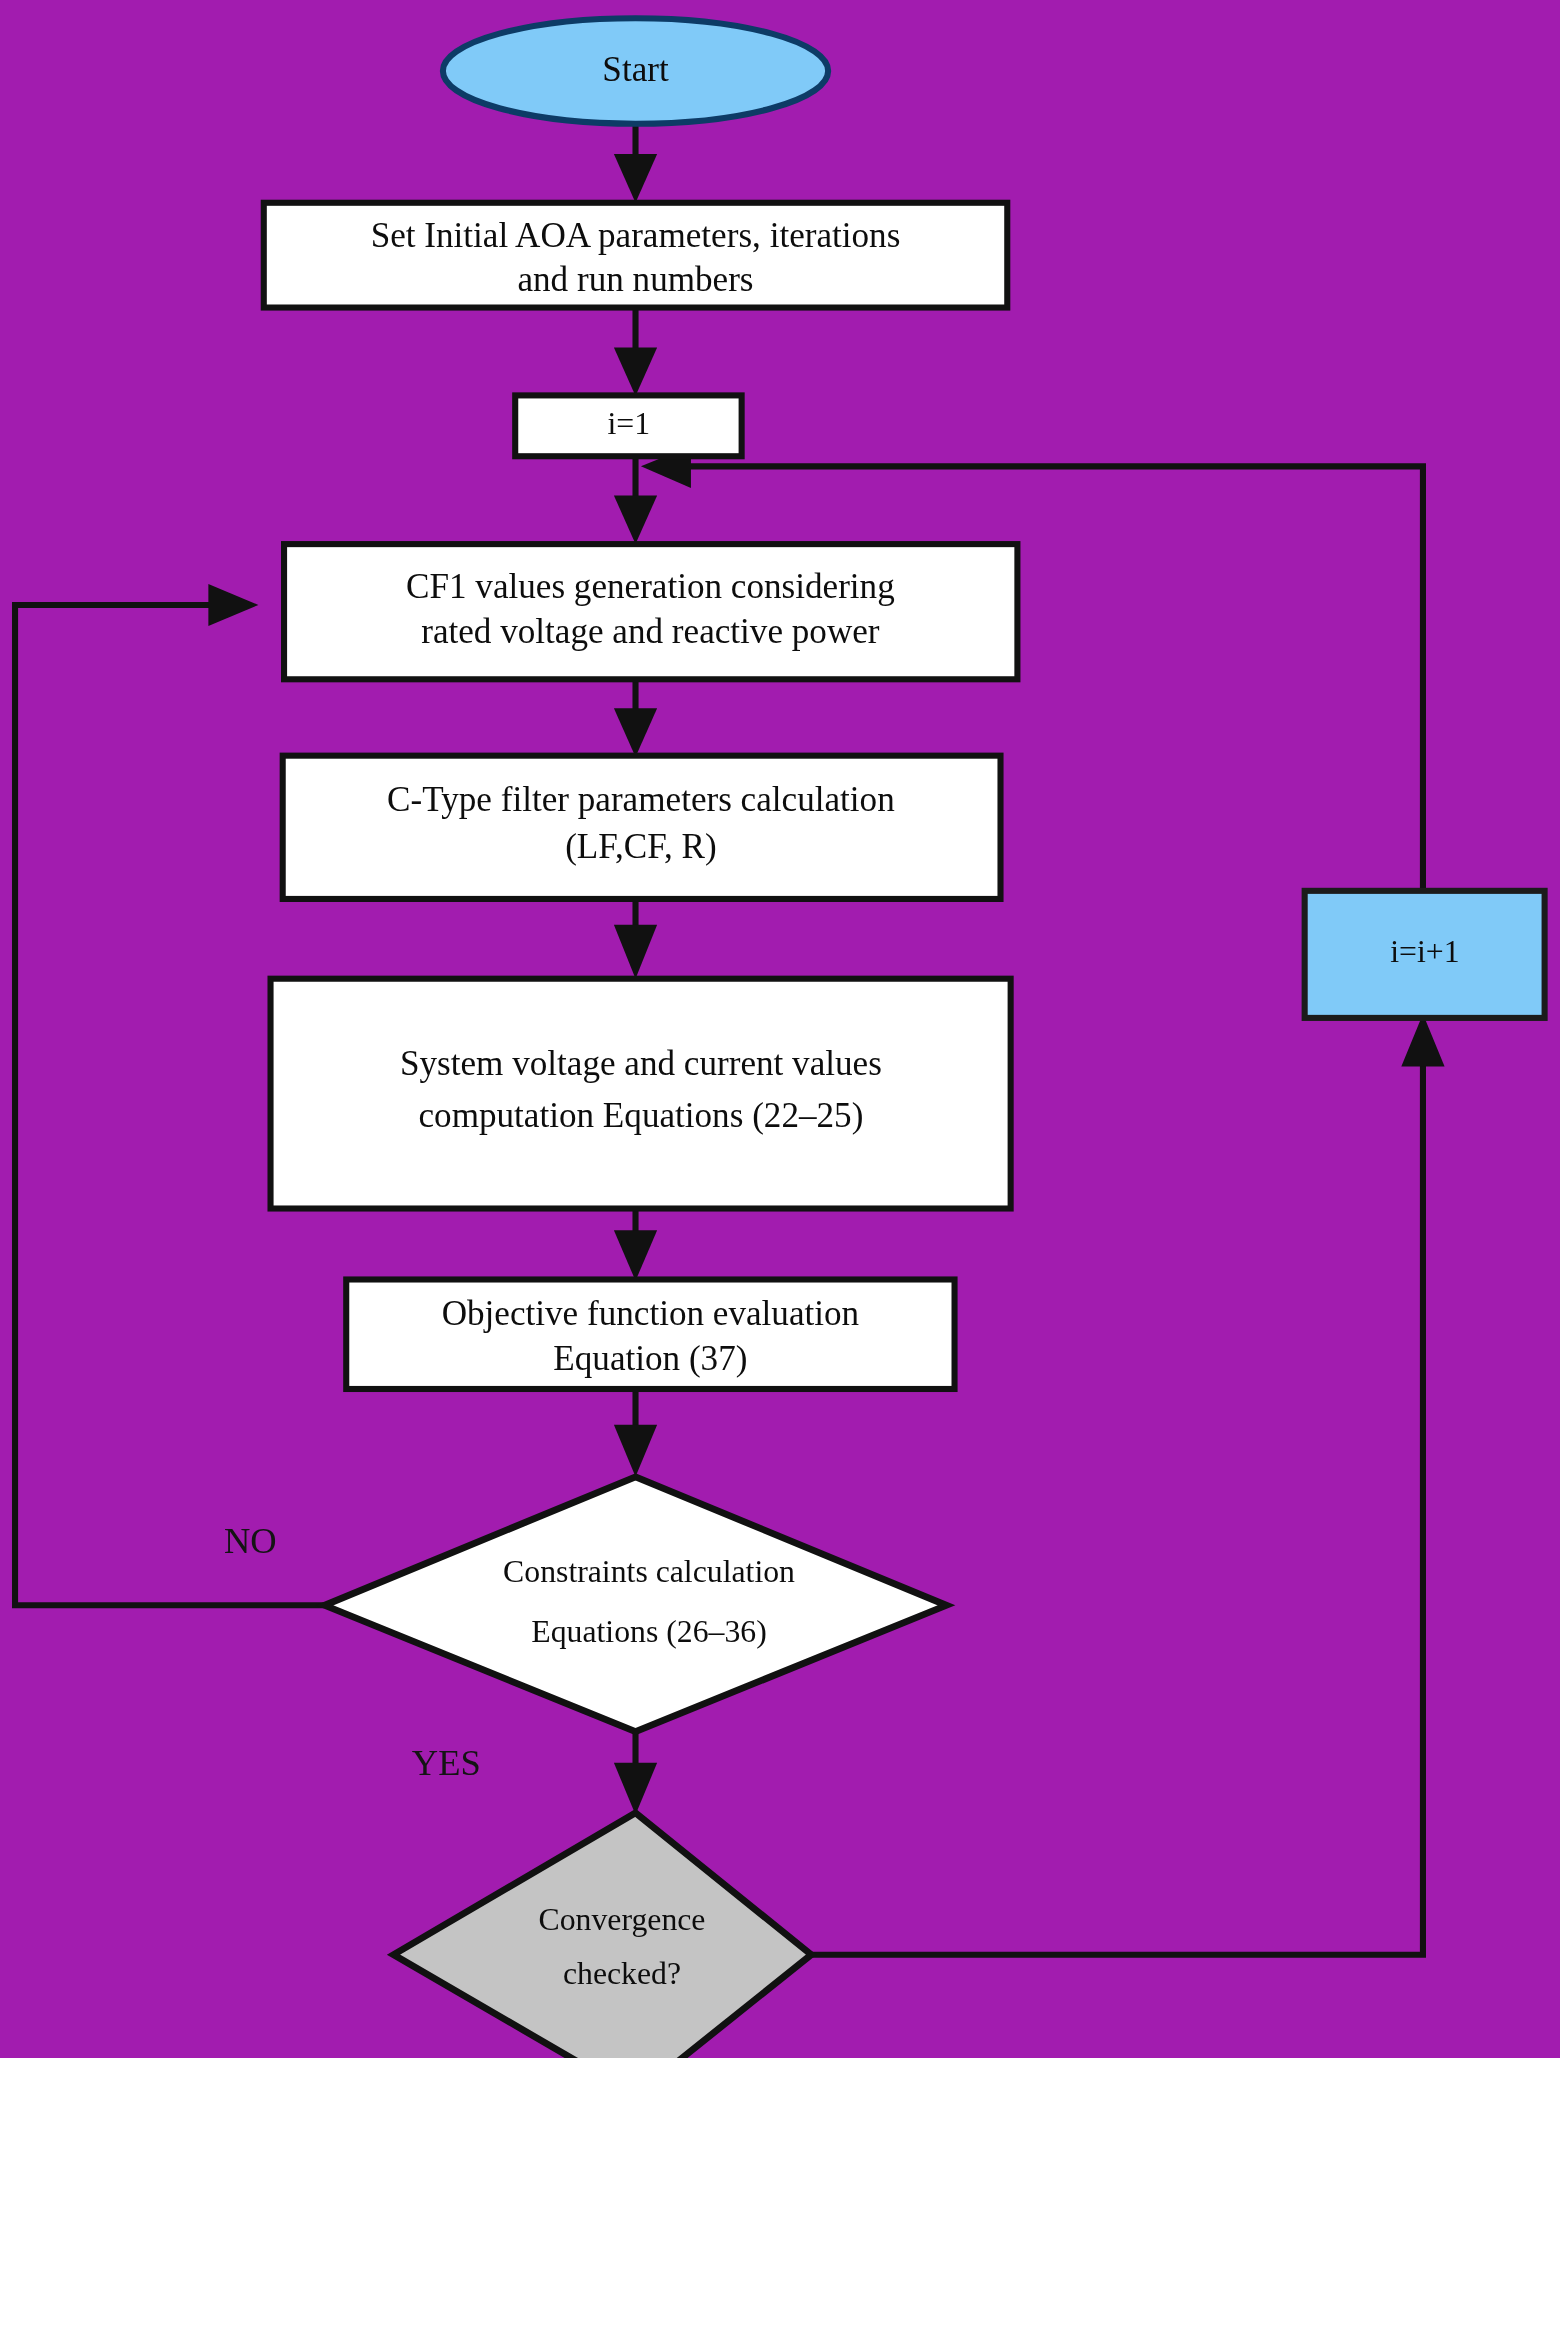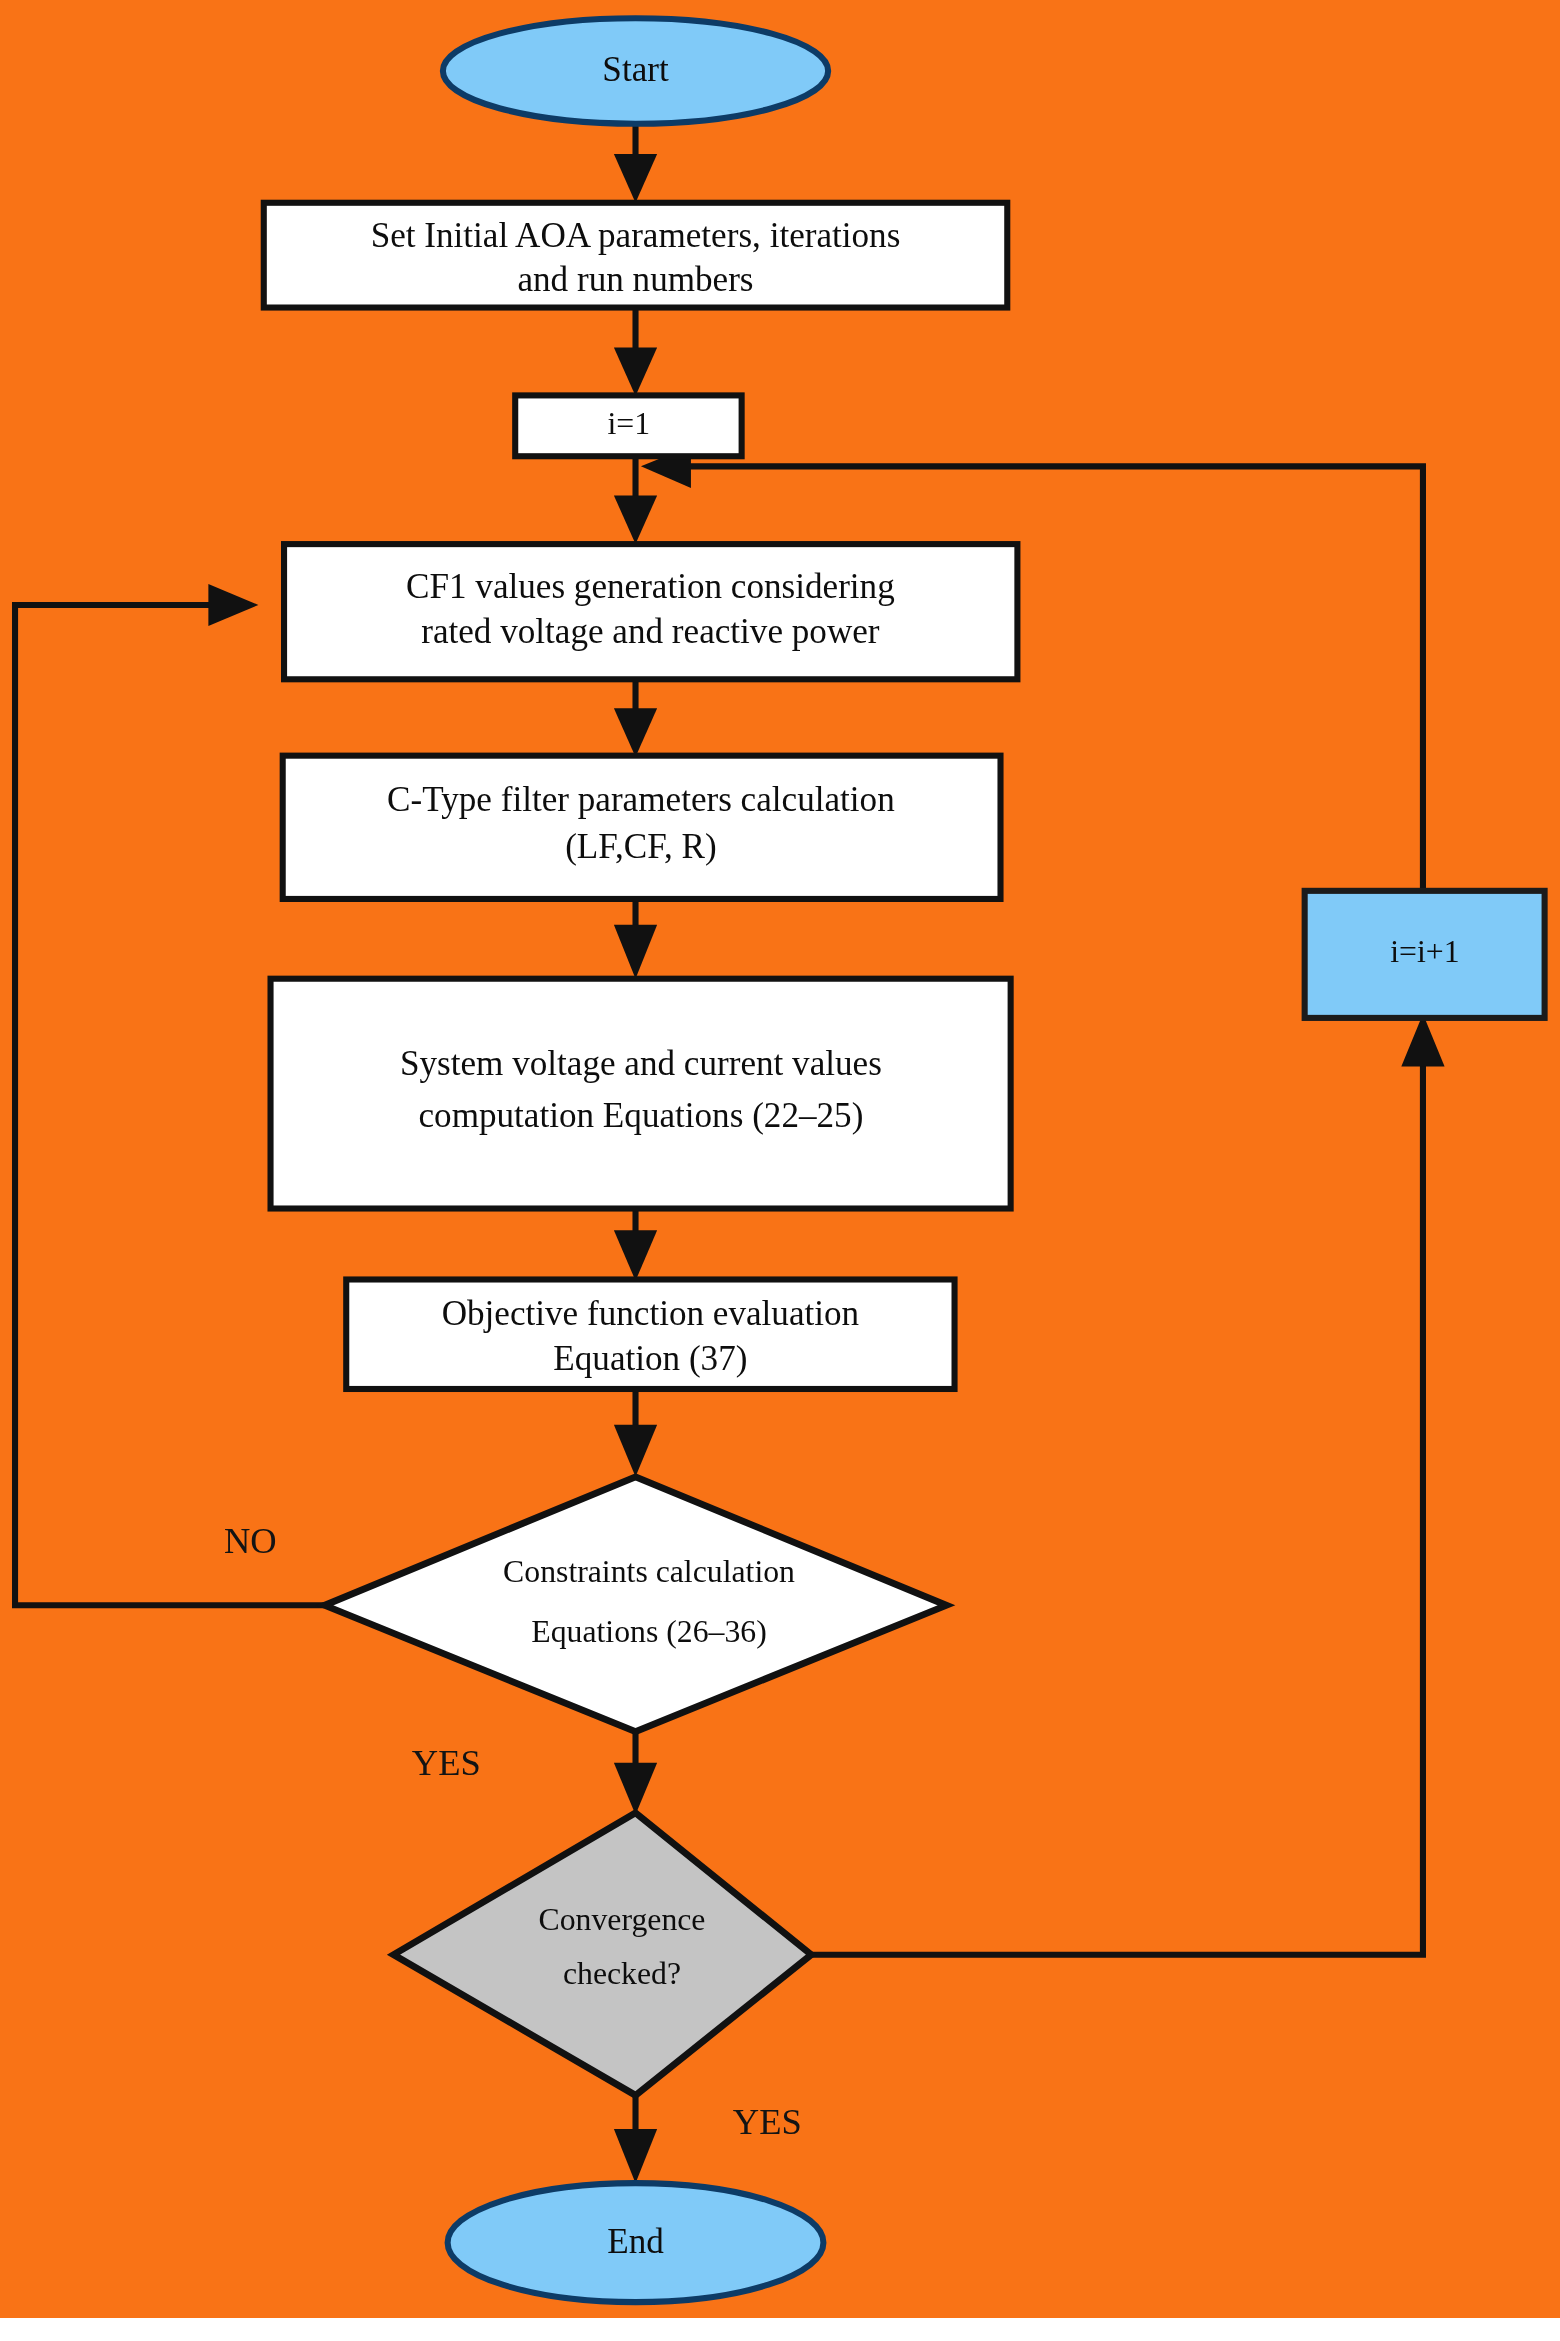--- a/index.html
+++ b/index.html
@@ -6,22 +6,22 @@
     margin: 0;
     padding: 0;
     background: #ffffff;
   }
   body {
     font-family: "Liberation Serif", "DejaVu Serif", serif;
   }
   #flowchart-root {
     position: relative;
     width: 1561px;
-    height: 2318px;
-    background: #f97316;
+    height: 2058px;
+    background: #a21caf;
     overflow: hidden;
   }
   svg.chart-svg {
     display: block;
     width: 1561px;
     height: 2342px;
   }
   .node-text {
     font-family: "Liberation Serif", "DejaVu Serif", serif;
     font-size: 52px;

